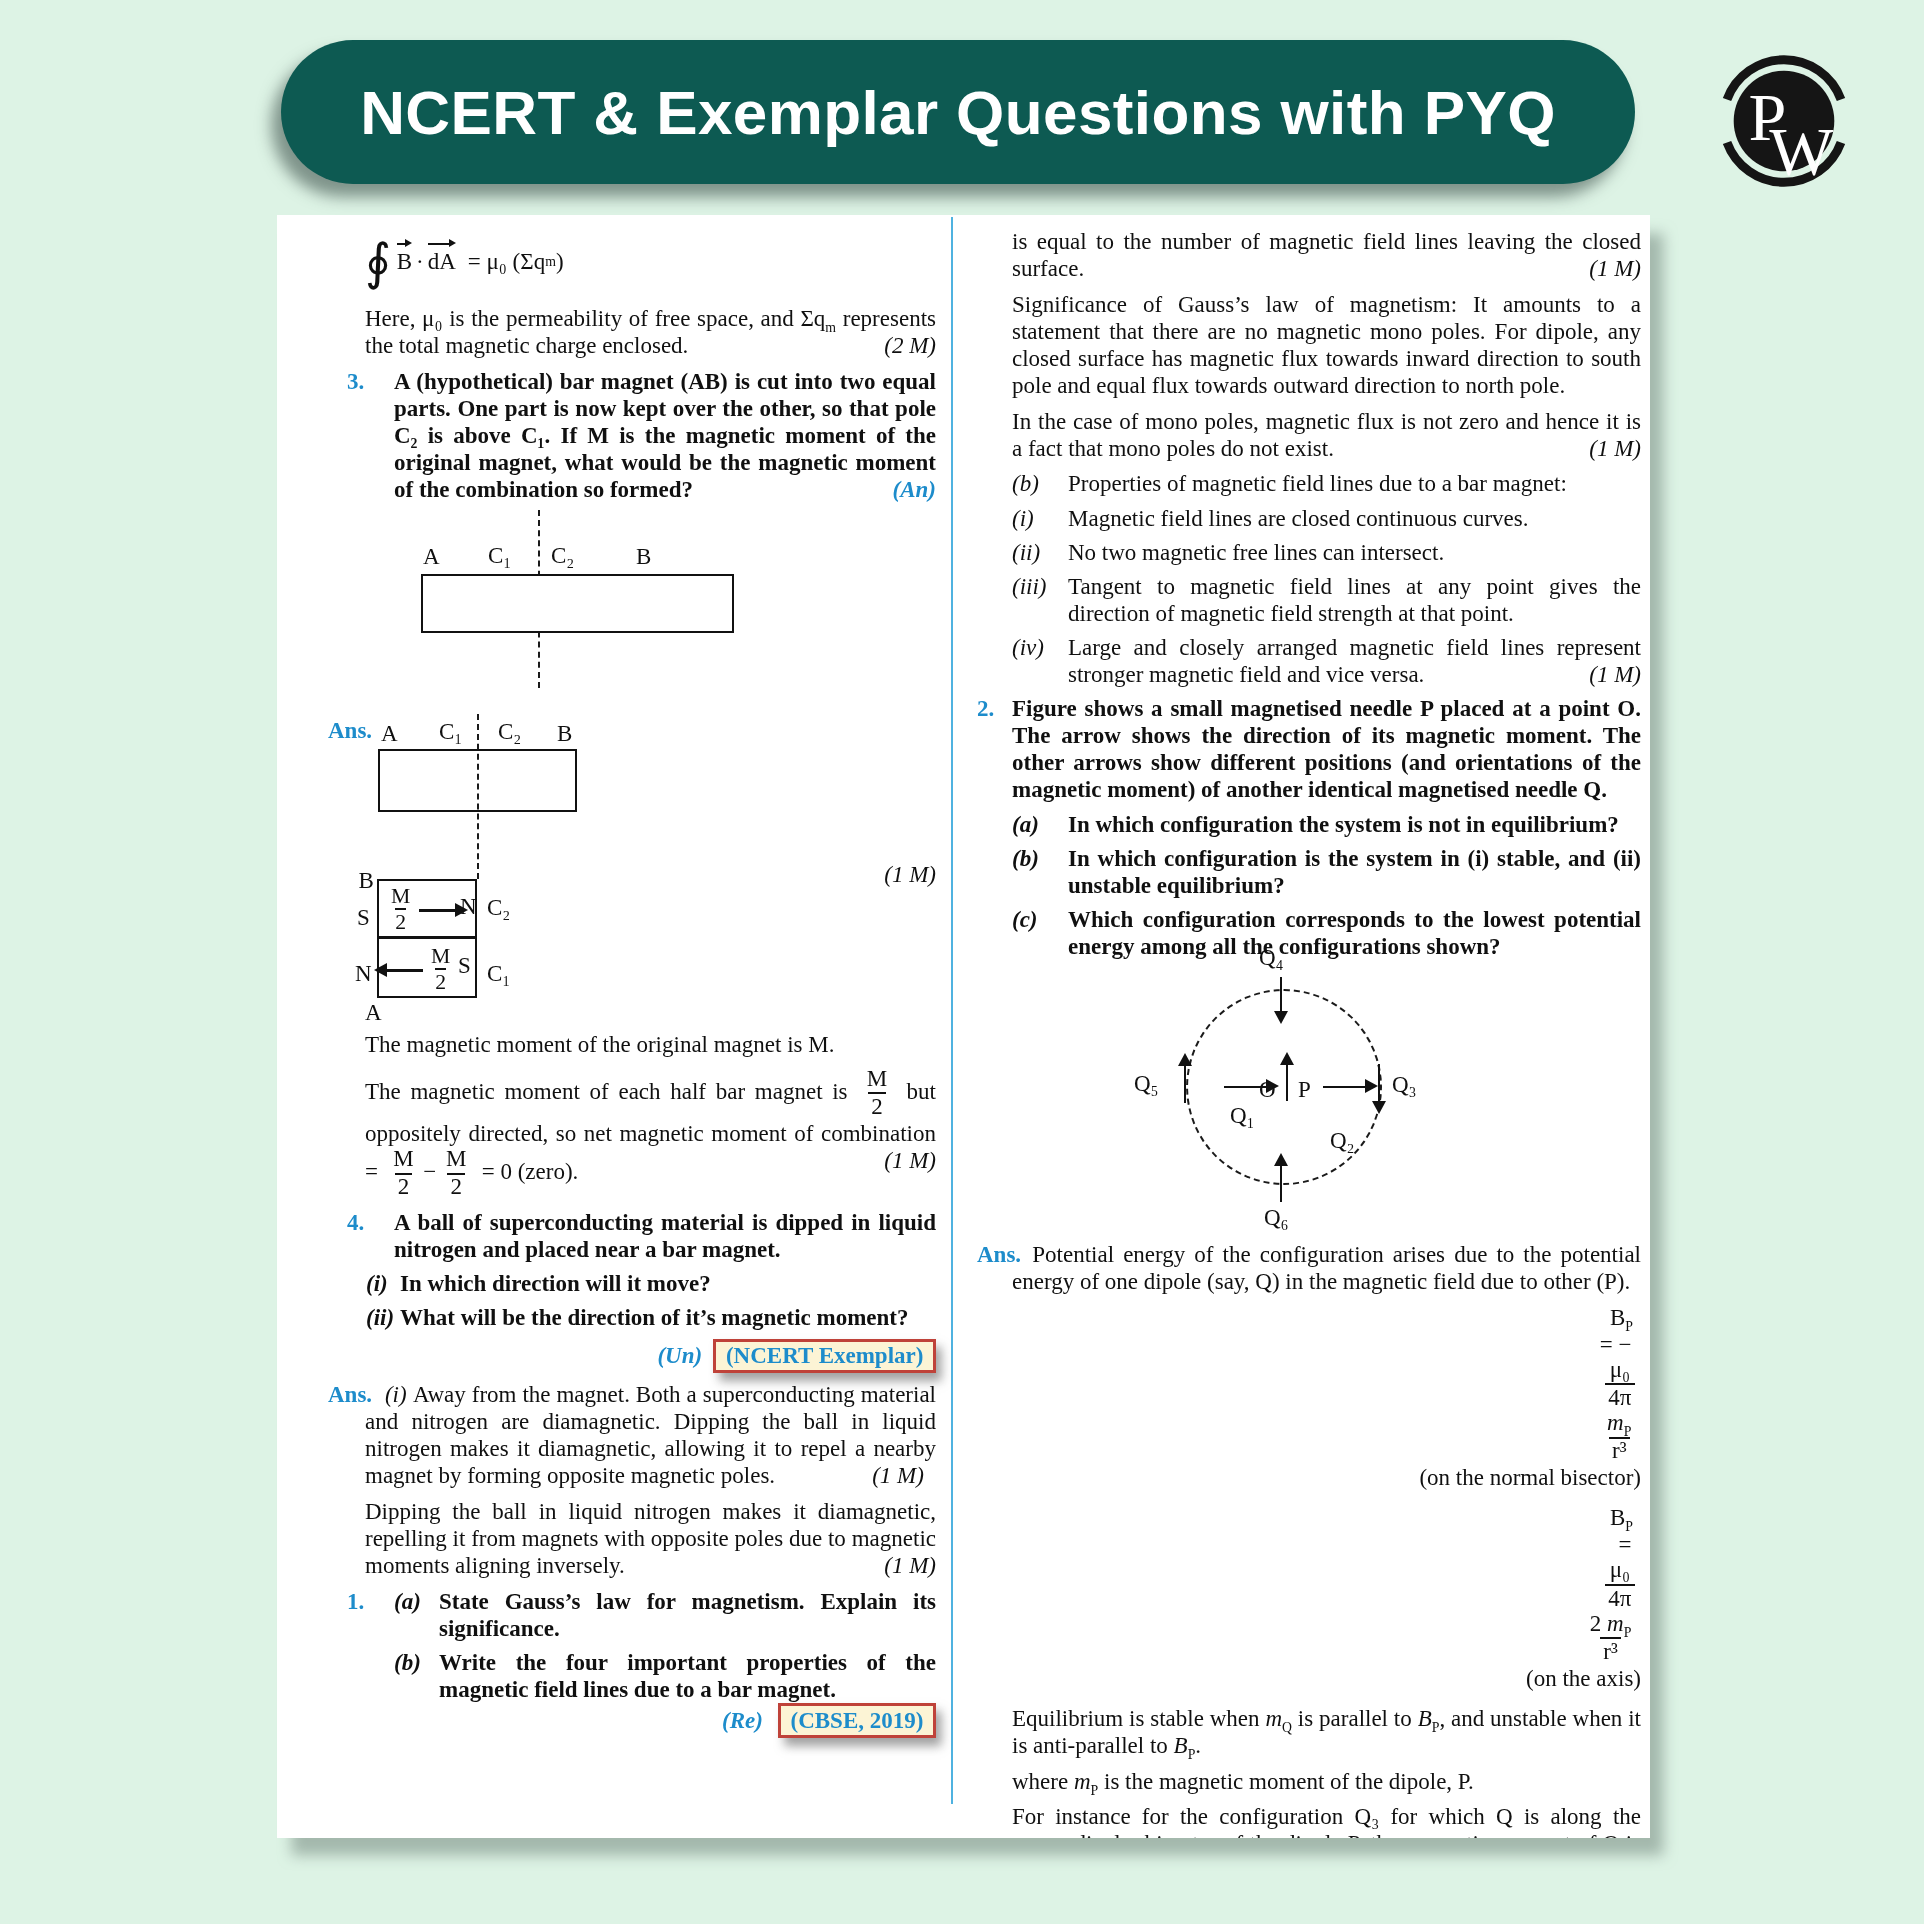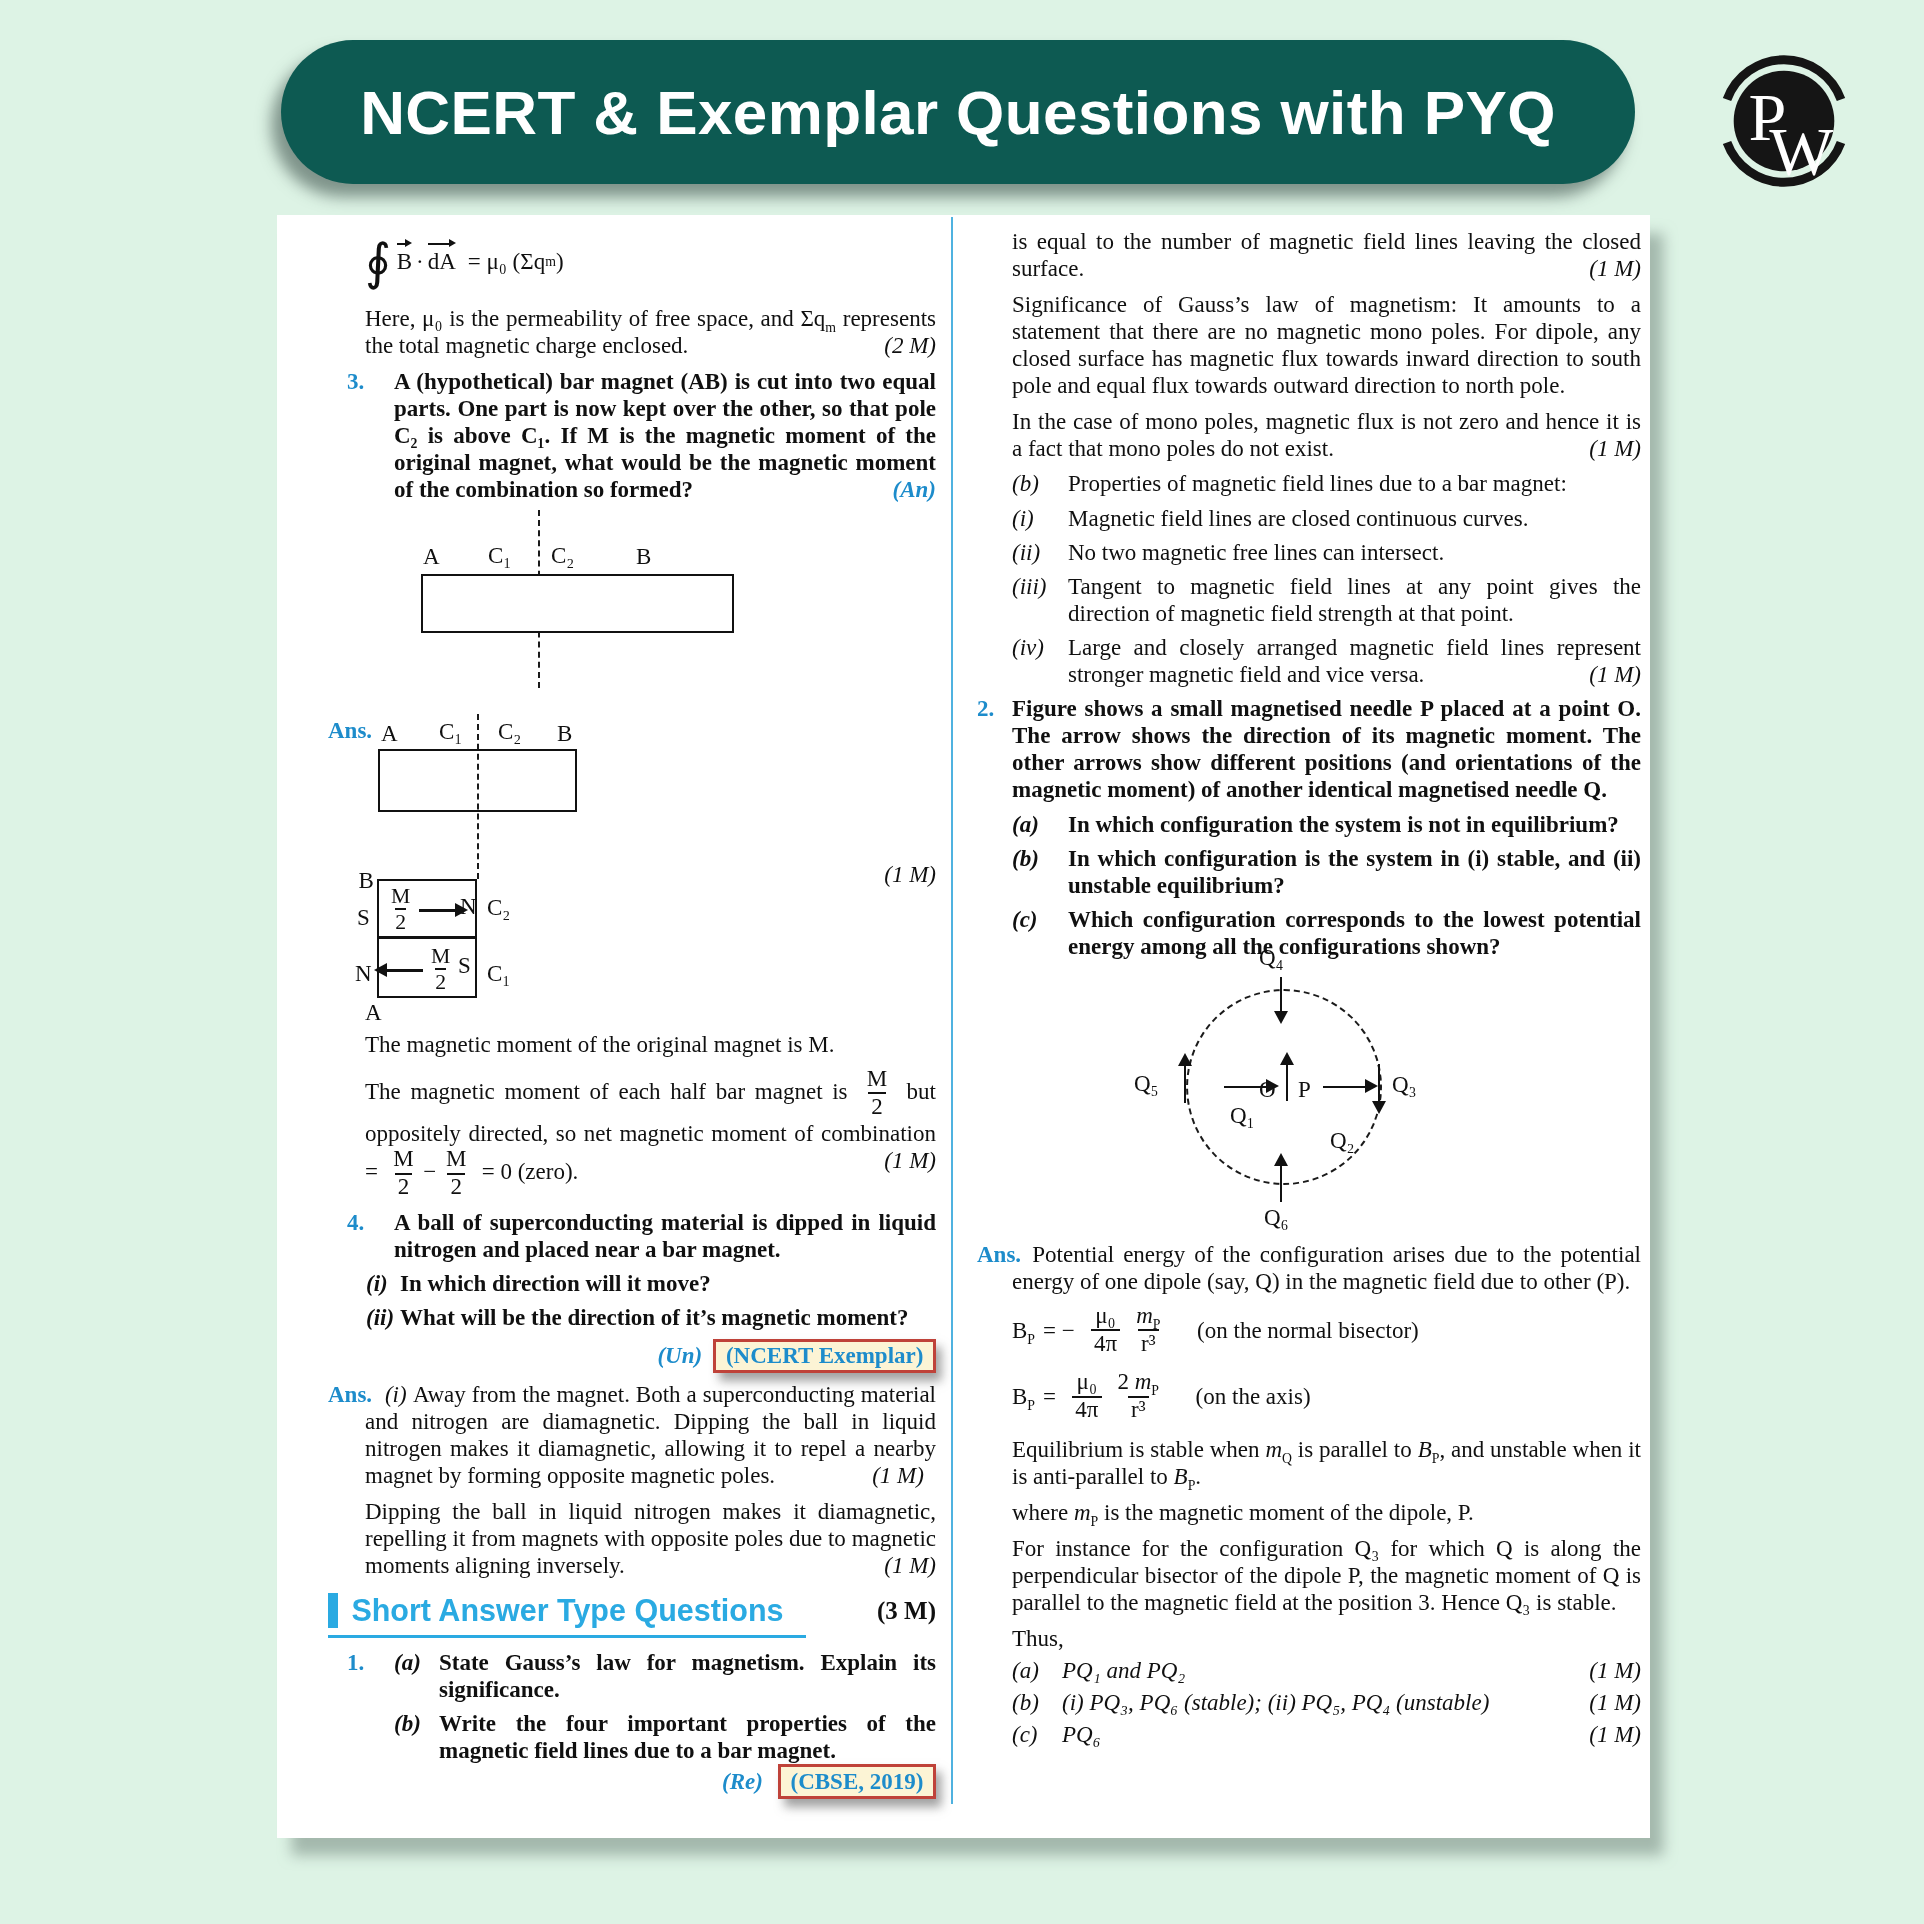--- a/index.html
+++ b/index.html
@@ -50,21 +50,21 @@
   .ilabel{font-style:italic;padding:0 6.4px 0 1.6px;}
   sub{font-size:.6em;line-height:0;}
 
   
   .eqline{display:flex;align-items:center;margin:3.2px 0 13px 37px;height:61px;}
   .bigint{font-size:50px;line-height:48px;margin-right:1.6px;}
   .vec{position:relative;display:inline-block;margin:0 4px;}
   .vec::before{content:"";position:absolute;top:-5.6px;left:0;right:5.6px;height:2px;background:#111;}
   .vec::after{content:"";position:absolute;top:-9.6px;right:0;border-left:7.2px solid #111;
               border-top:4.4px solid transparent;border-bottom:4.4px solid transparent;}
-  .eqrow{display:flex;align-items:center;margin:8px 0 13px 35px;}
+  .eqrow{display:flex;align-items:flex-end;margin:8px 0 13px 35px;flex-direction:column;}
   .eqlhs{margin-right:8px;}
   .eqrel{margin-right:9.6px;}
   .frac{display:inline-flex;flex-direction:column;align-items:center;vertical-align:middle;margin:0 6.4px;line-height:1.08;}
   .frac .fnum{padding:0 3.2px 0.8px;}
   .frac .fden{border-top:2px solid #111;padding:0.8px 3.2px 0;}
   .eqnote{margin-left:27px;}
 
   
   .fig{position:relative;}
   .figone{height:202px;margin-top:1.6px;}
@@ -225,27 +225,20 @@
 
       <p class="ansp">
         <span class="anslabel">Ans.</span><span class="ilabel">(i)</span><span>Away from the magnet. Both a superconducting material and nitrogen are diamagnetic. Dipping the ball in liquid nitrogen makes it diamagnetic, allowing it to repel a nearby magnet by forming opposite magnetic poles.</span>
         <span class="mark">(1 M)</span>
       </p>
       <p class="para">
         <span>Dipping the ball in liquid nitrogen makes it diamagnetic, repelling it from magnets with opposite poles due to magnetic moments aligning inversely.</span>
         <span class="mark">(1 M)</span>
       </p>
 
-      <div class="sect">
-        <div class="sectwrap">
-          <div class="sectbar"></div>
-          <span class="secttitle">Short Answer Type Questions</span>
-        </div>
-        <span class="sectmark">(3 M)</span>
-      </div>
 
       <div class="qitem">
         <span class="qnum">1.</span>
         <span class="qbody">
           <span class="subitem q1sub" style="margin-left:0;">
             <span class="sublabel bold">(a)</span>
             <span class="subbody bold">State Gauss’s law for magnetism. Explain its significance.</span>
           </span>
           <span class="subitem q1sub" style="margin-left:0;margin-bottom:0;">
             <span class="sublabel bold">(b)</span>

